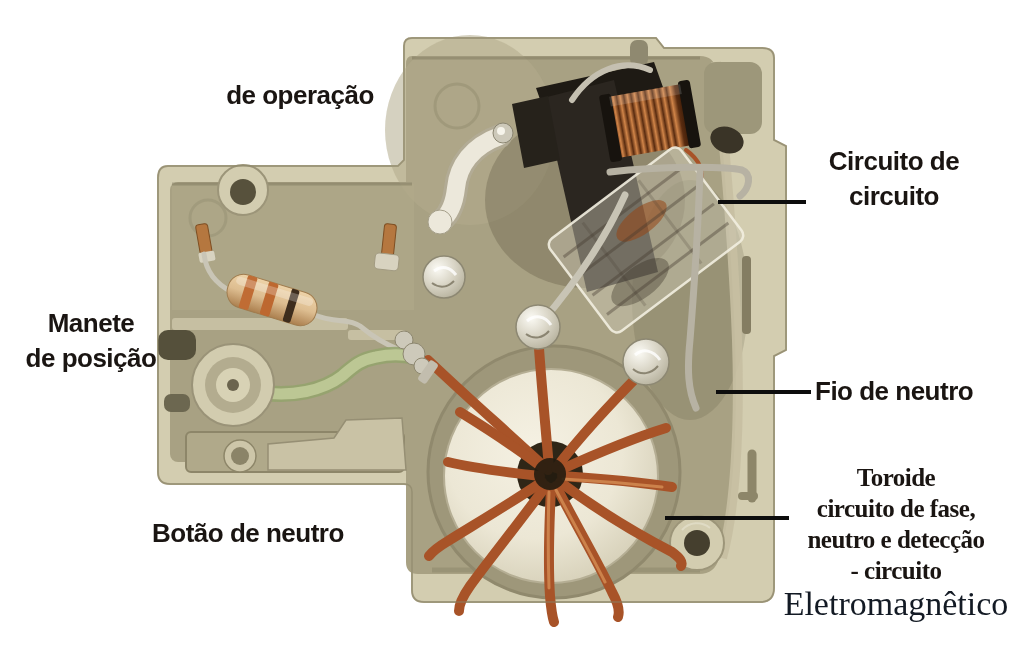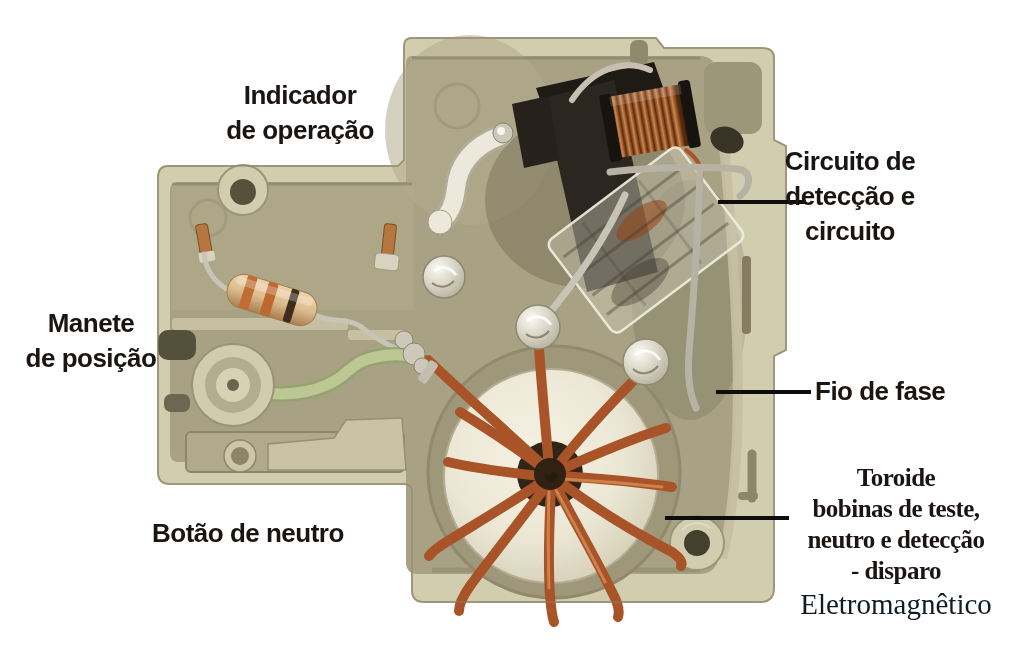--- a/index.html
+++ b/index.html
@@ -9,21 +9,21 @@
     font-family:"Liberation Sans",sans-serif;
   }
   #device-svg{position:absolute;left:0;top:0;width:1024px;height:660px;}
   .label{
     position:absolute;color:var(--text,#1a1512);
     font-size:26px;font-weight:700;line-height:35px;letter-spacing:-0.5px;
     text-align:center;white-space:nowrap;
   }
   .label.left-align{text-align:left;}
   .label.tight{line-height:31px;font-size:25px;font-family:Liberation Serif, serif;}
-  .label .alt{font-weight:400;font-size:29px;letter-spacing:0;color:#131a24;line-height:36px;}
+  .label .alt{font-weight:400;font-size:34px;letter-spacing:0;color:#131a24;line-height:36px;}
   .leader{position:absolute;height:4px;background:var(--leader,#0d0d0d);}
 </style>
 </head>
 <body>
 
 <div id="canvas">
 
   <svg id="device-svg" viewBox="0 0 1024 660" xmlns="http://www.w3.org/2000/svg">
     <defs>
       <linearGradient id="coilG" x1="0" y1="0" x2="1" y2="0">
@@ -256,44 +256,42 @@
          L 774,588 Q 774,602 760,602
          L 424,602 Q 412,602 412,590 L 412,492 Q 412,484 404,484
          L 170,484 Q 158,484 158,472 L 158,178 Q 158,166 168,166 Z" fill="none" style="stroke:var(--case-line,#8a8468)" stroke-width="1.5" opacity="0.6"></path>
   </svg>
 
   <div class="leader" style="left:718px;top:200px;width:88px;"></div>
   <div class="leader" style="left:716px;top:390px;width:95px;"></div>
   <div class="leader" style="left:665px;top:516px;width:124px;"></div>
 
   <div class="label" style="left:190px;top:78px;width:220px;">
-    <div>Indicador</div>
     <div>de operação</div>
   </div>
 
-  <div class="label" style="left:760px;top:144px;width:180px;">
+  <div class="label" style="left:788px;top:144px;width:180px;padding-left:16px;">
     <div>Circuito de</div>
-    <div>detecção e</div>
     <div>circuito</div>
   </div>
 
   <div class="label" style="left:0px;top:306px;width:182px;">
     <div>Manete</div>
     <div>de posição</div>
   </div>
 
   <div class="label left-align" style="left:815px;top:374px;">
-    <div>Fio de fase</div>
+    <div>Fio de neutro</div>
   </div>
 
   <div class="label left-align" style="left:152px;top:516px;">
     <div>Botão de neutro</div>
   </div>
 
   <div class="label tight" style="left:772px;top:462px;width:248px;">
     <div>Toroide</div>
-    <div>bobinas de teste,</div>
+    <div>circuito de fase,</div>
     <div>neutro e detecção</div>
-    <div>- disparo</div>
+    <div>- circuito</div>
     <div class="alt">Eletromagnêtico</div>
   </div>
 
 </div>
 
 </body></html>

